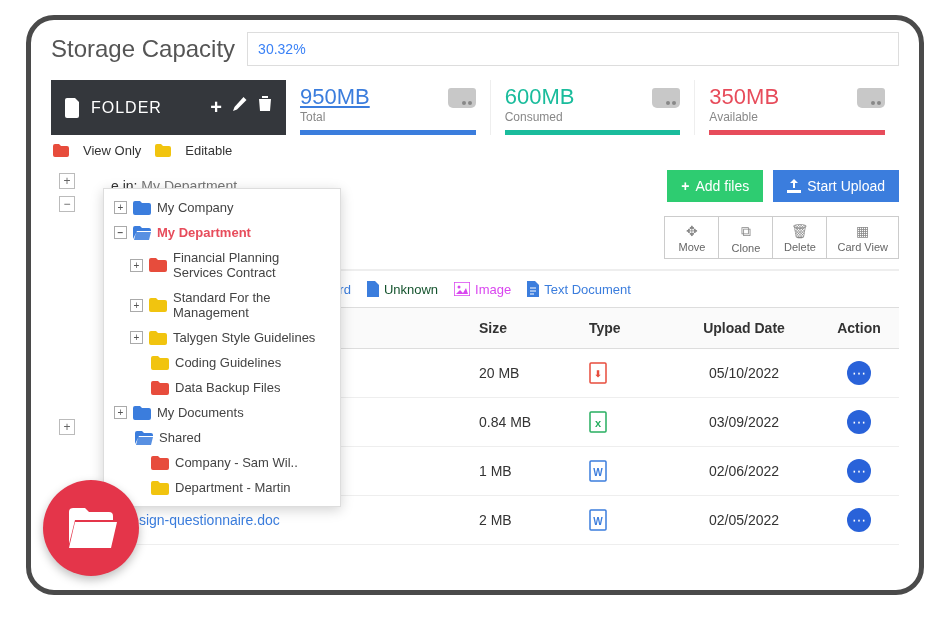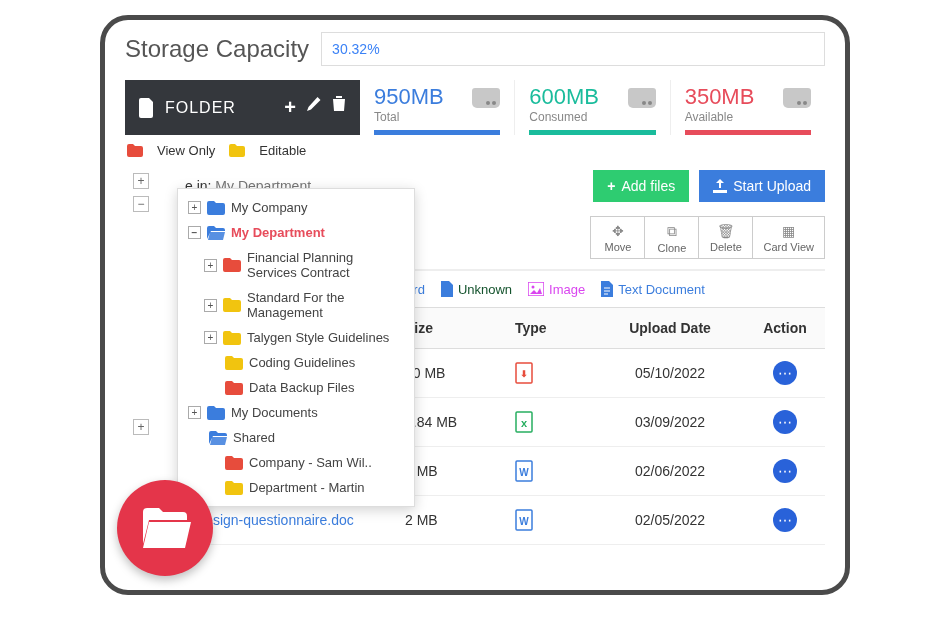--- a/index.html
+++ b/index.html
@@ -1,37 +1,37 @@
 <!DOCTYPE html>
 <html><head>
 <meta charset="utf-8">
 <style>
 * { box-sizing: border-box; margin: 0; padding: 0; font-family: Arial, sans-serif; }
 body { background: #fff; }
 .frame {
-  width: 750px; height: 580px; margin: 15px auto;
+  width: 898px; height: 580px; margin: 15px auto;
   border: 5px solid #4a4a4a; border-radius: 28px;
   overflow: hidden; position: relative; background: #fff;
 }
 .storage-bar { display: flex; align-items: center; padding: 12px 20px 6px 20px; gap: 12px; }
 .storage-title { font-size: 24px; color: #555; font-weight: 400; }
 .storage-progress { flex: 1; height: 34px; background: #fff; border: 1px solid #ddd; position: relative; display: flex; align-items: center; }
 .storage-fill { height: 100%; background: #b6d3ef; display: flex; align-items: center; justify-content: flex-end; padding-right: 10px; font-weight: bold; color: #333; font-size: 14px; }
 .storage-remain { padding-left: 10px; color: #3b82f6; font-size: 14px; }
 .stats-row { display: flex; gap: 0; padding: 0 20px; margin-top: 8px; }
 .folder-panel { width: 235px; background: #34373c; color: #fff; display: flex; align-items: center; padding: 10px 14px; gap: 10px; }
 .folder-panel .ftxt { font-size: 16px; flex: 1; letter-spacing: 1px; }
 .folder-actions { display: flex; gap: 10px; }
 .stat-card { flex: 1; border-right: 1px solid #eee; padding: 4px 14px 0 14px; position: relative; }
 .stat-card:last-child { border-right: none; }
 .stat-val { font-size: 22px; font-weight: 400; }
 .stat-lbl { font-size: 12px; color: #888; }
 .stat-underline { height: 5px; margin-top: 6px; }
 .stat-hdd { position: absolute; right: 14px; top: 8px; }
-.c-blue { color: #3b7ddd; } .c-teal { color: #1abc9c; } .c-red { color: #e74c5b; }
+.c-blue { color: #3b7ddd; text-decoration: underline; } .c-teal { color: #1abc9c; } .c-red { color: #e74c5b; }
 .u-blue { background: #3b7ddd; } .u-teal { background: #1abc9c; } .u-red { background: #e74c5b; }
 .legend-row { display:flex; gap:14px; padding: 8px 20px 4px 22px; font-size:13px; color:#333; align-items:center; }
 .main-area { display: flex; padding: 0 20px; gap: 10px; position: relative; }
 .tree-col { width: 50px; padding-top: 4px; }
 .tree-col .pm { width:16px; height:16px; border:1px solid #bbb; display:flex; align-items:center; justify-content:center; font-size:12px; color:#666; margin:7px 0 0 8px; cursor:pointer; background:#fff;}
 .content-col { flex: 1; }
 .breadcrumb-row { display:flex; align-items:center; padding:8px 0; gap:10px; }
 .breadcrumb-row .bc-label { font-size:14px; color:#333; }
 .breadcrumb-row .bc-val { color:#777; font-size:14px; }
 .btn { padding:8px 14px; border:none; color:#fff; font-size:14px; cursor:pointer; display:inline-flex; align-items:center; gap:6px; }

